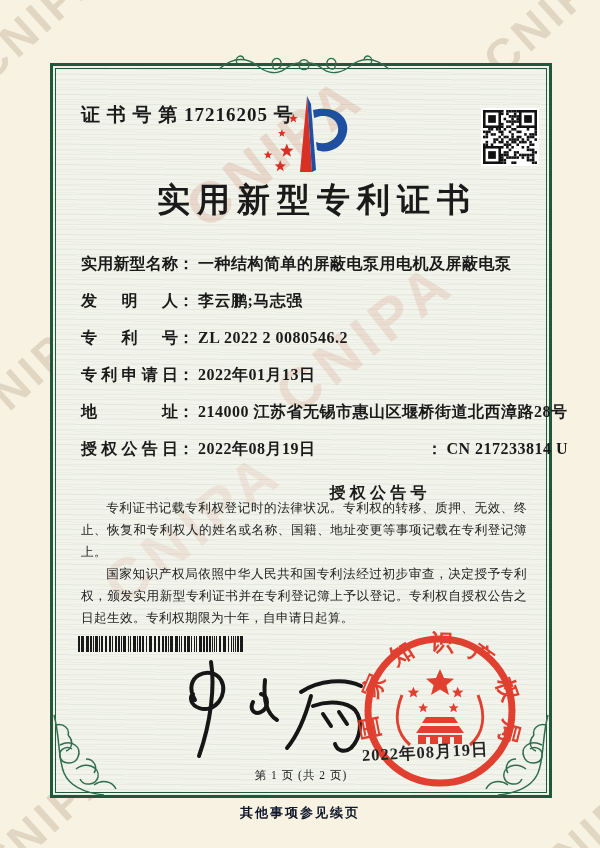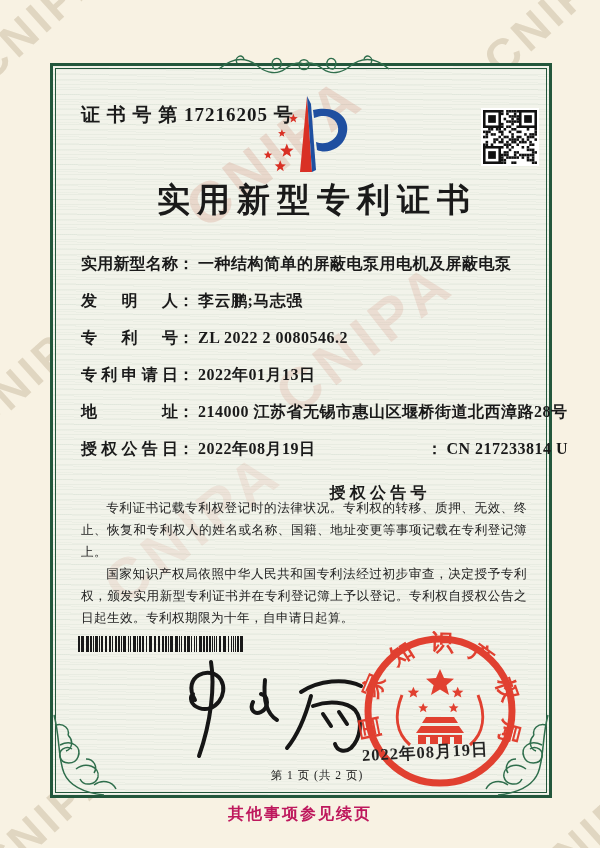--- a/index.html
+++ b/index.html
@@ -67,26 +67,26 @@
   .signer{
     position:absolute;left:32px;top:622px;z-index:3;
     font-family:"Liberation Sans","DejaVu Sans",sans-serif;
     font-weight:bold;font-size:14.5px;letter-spacing:2px;line-height:30px;color:#111;
   }
   .signature{position:absolute;left:112px;top:590px;width:205px;height:110px;z-index:4;}
   
   .seal{position:absolute;left:303px;top:565px;width:168px;height:168px;z-index:4;opacity:.93;}
   
   .page-info{
-    position:absolute;left:16px;bottom:12px;width:100%;text-align:center;
+    position:absolute;left:0;bottom:12px;width:100%;text-align:center;
     font-size:11.5px;letter-spacing:1px;z-index:3;
   }
   .footer-note{
     position:absolute;left:0;top:804px;width:100%;text-align:center;
-    font-size:16px;letter-spacing:2px;color:#be185d;z-index:2;font-weight:600;
+    font-size:13px;letter-spacing:2px;color:#0f172a;z-index:2;font-weight:600;
   }
   
   .orn{position:absolute;z-index:5;pointer-events:none;}
   .orn-top{left:160px;top:-15px;}
   .orn-bl{left:-3px;bottom:-4px;}
   .orn-br{right:-3px;bottom:-4px;transform:scaleX(-1);}
 </style>
 </head>
 <body>
 

